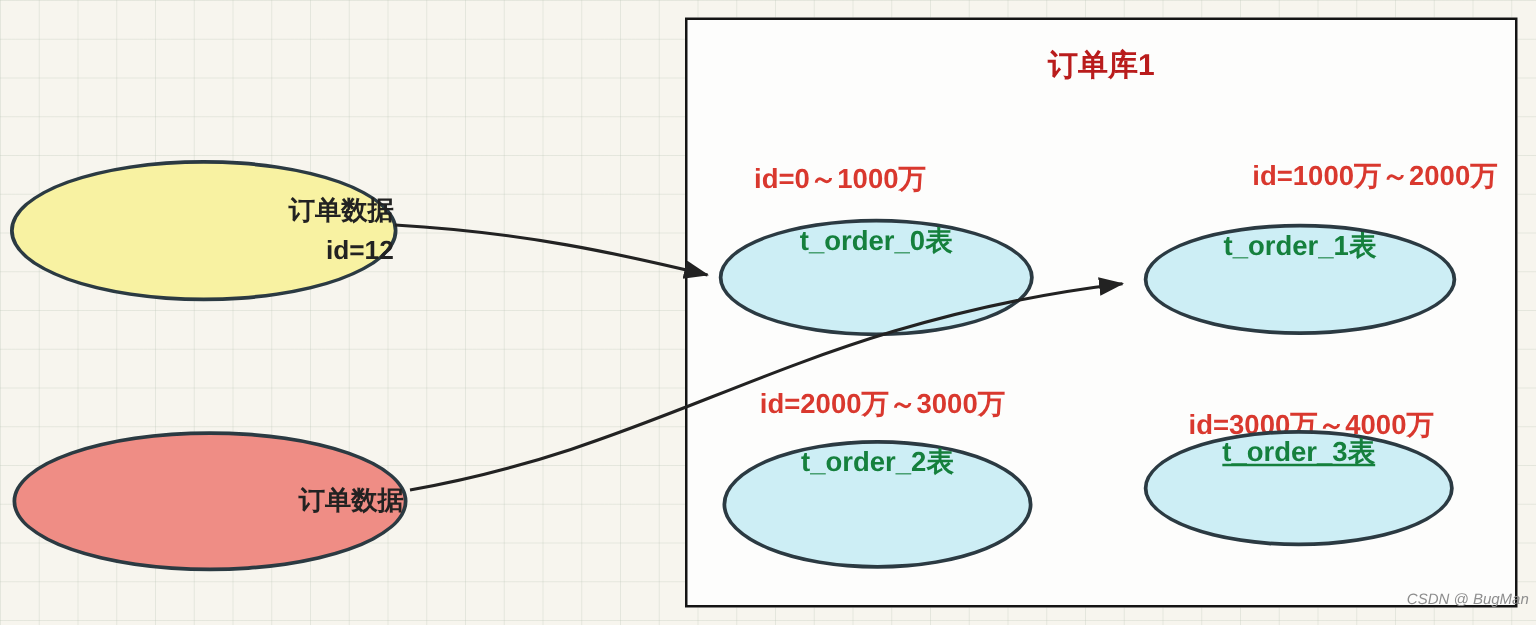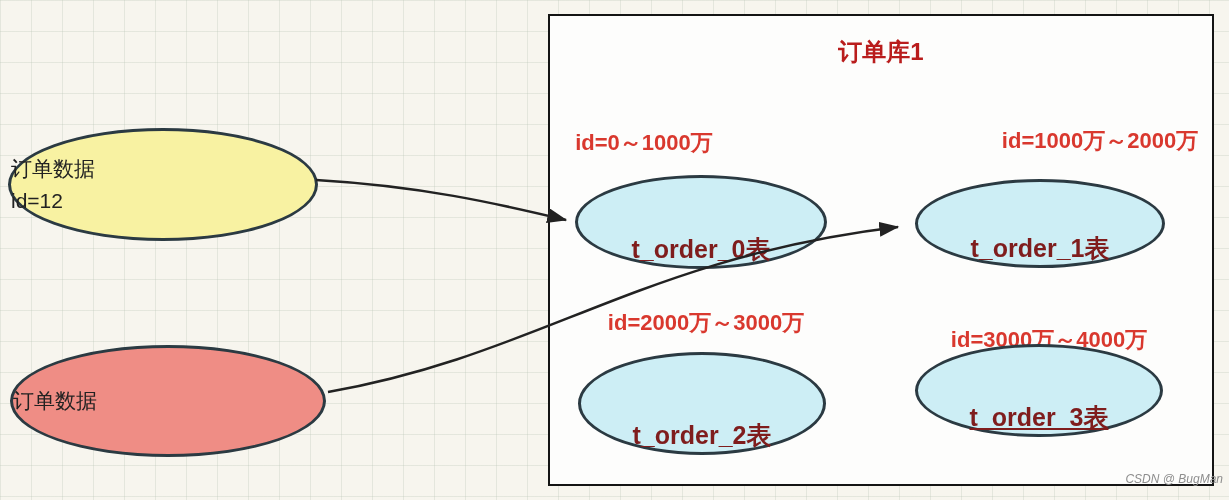--- a/index.html
+++ b/index.html
@@ -40,37 +40,37 @@
     white-space: nowrap;
     transform: translateX(-50%);
   }
 
   .table-ellipse {
     position: absolute;
     border: 3px solid #2b3a42;
     border-radius: 50%;
     background: #cdeef5;
     display: flex;
-    align-items: flex-end;
+    align-items: flex-start;
     justify-content: center;
-    font-size: 25px;
+    font-size: 22px;
     font-weight: bold;
-    color: #7f1d1d;
+    color: #15803d;
   }
 
   .source-ellipse {
     position: absolute;
     border: 3px solid #2b3a42;
     border-radius: 50%;
     display: flex;
     flex-direction: column;
-    align-items: flex-start;
+    align-items: flex-end;
     justify-content: center;
     font-size: 21px;
-    font-weight: 400;
+    font-weight: 700;
     color: #222;
     line-height: 1.5;
   }
   .src-yellow { background: #f8f2a2; }
   .src-pink   { background: #ef8d85; }
 
   .arrows {
     position: absolute;
     left: 0; top: 0;
     width: 1229px; height: 500px;
@@ -85,21 +85,21 @@
     font-style: italic;
   }
 </style>
 </head>
 <body>
 
 <div class="db-box">
   <div class="db-title">订单库1</div>
 </div>
 
-<div class="range-label" style="left:644px;  top:128px;">id=0～1000万</div>
+<div class="range-label" style="left:672px;  top:128px;">id=0～1000万</div>
 <div class="range-label" style="left:1100px; top:126px;">id=1000万～2000万</div>
 <div class="range-label" style="left:706px;  top:308px;">id=2000万～3000万</div>
 <div class="range-label" style="left:1049px; top:310px;margin-top:15px;">id=3000万～4000万</div>
 
 <div class="table-ellipse" style="left:575px; top:175px; width:252px; height:94px;">
   <span>t_order_0表</span>
 </div>
 <div class="table-ellipse" style="left:915px; top:179px; width:250px; height:89px;">
   <span>t_order_1表</span>
 </div>

